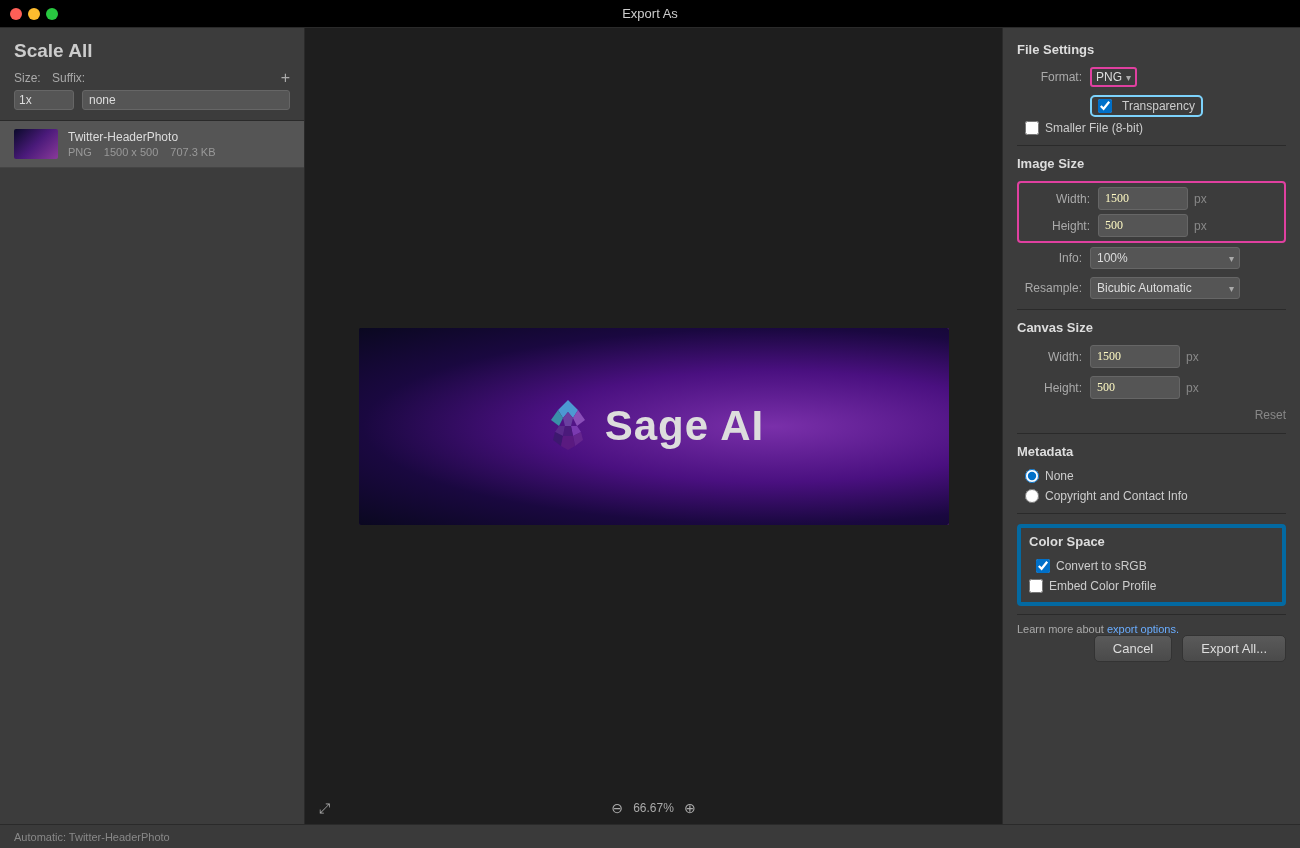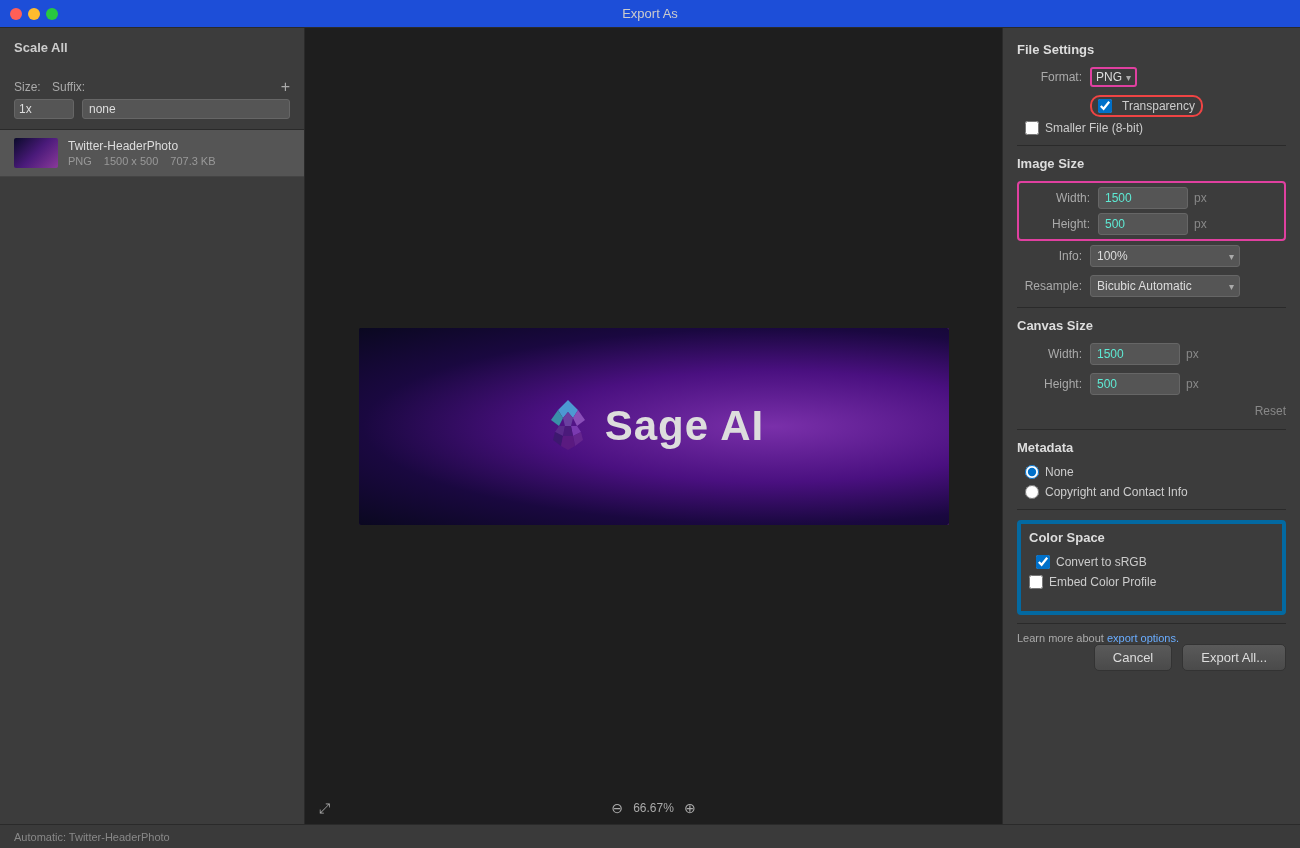--- a/index.html
+++ b/index.html
@@ -8,21 +8,21 @@
       background: #3a3a3a;
       width: 1300px;
       height: 848px;
       overflow: hidden;
       display: flex;
       flex-direction: column;
     }
 
     
     .title-bar {
-      background: #1d4ed8;
+      background: #000000;
       height: 28px;
       display: flex;
       align-items: center;
       justify-content: center;
       position: relative;
       border-bottom: 1px solid #2a2a2a;
     }
     .title-bar-title {
       color: #ccc;
       font-size: 13px;
@@ -58,23 +58,23 @@
       flex-direction: column;
     }
 
     .scale-all-section {
       padding: 12px 14px 10px;
       border-bottom: 1px solid #2a2a2a;
     }
 
     .scale-all-title {
       color: #ccc;
-      font-size: 13px;
+      font-size: 19px;
       font-weight: 600;
-      margin-bottom: 24px;
+      margin-bottom: 8px;
     }
 
     .scale-row {
       display: flex;
       align-items: center;
       gap: 8px;
       margin-bottom: 4px;
     }
 
     .scale-label {
@@ -342,25 +342,26 @@
     .divider {
       height: 1px;
       background: #2a2a2a;
       margin: 10px 0;
     }
 
     .number-input {
       background: #555;
       border: 1px solid #666;
       border-radius: 3px;
-      color: #5eead4;
+      color: #fef9c3;
       font-size: 12px;
       padding: 3px 6px;
       width: 90px;
       text-align: left;
+      font-family: Liberation Serif, serif;
     }
 
     .px-label {
       color: #888;
       font-size: 12px;
       margin-left: 6px;
     }
 
     .scale-select-wrapper {
       position: relative;
@@ -471,22 +472,22 @@
       align-items: center;
       border: 2px solid #e040a0;
       border-radius: 3px;
       padding: 1px 4px;
       gap: 4px;
     }
 
     .transparency-highlight {
       display: inline-flex;
       align-items: center;
-      border: 2px solid #ef4444;
-      border-radius: 10px;
+      border: 2px solid #7dd3fc;
+      border-radius: 5px;
       padding: 2px 6px;
       gap: 4px;
     }
   </style>
 </head>
 <body>
 
 <div class="title-bar">
   <div class="traffic-lights">
     <div class="traffic-light tl-close"></div>
@@ -661,21 +662,21 @@
     </div>
 
     <div class="divider"></div>
 
     <div class="color-space-highlight">
       <div class="section-title">Color Space</div>
       <div class="checkbox-row" style="padding-left:7px;">
         <input type="checkbox" id="convertSrgb" checked="" style="">
         <label for="convertSrgb">Convert to sRGB</label>
       </div>
-      <div class="checkbox-row" style="padding-left:0; margin-bottom:16px;">
+      <div class="checkbox-row" style="padding-left:0; margin-bottom:3px;">
         <input type="checkbox" id="embedProfile" style="">
         <label for="embedProfile">Embed Color Profile</label>
       </div>
     </div>
 
     <div class="footer-area">
       <div class="learn-more">
         <span>Learn more about </span><a href="#">export options.</a>
       </div>
       <div class="action-buttons">

